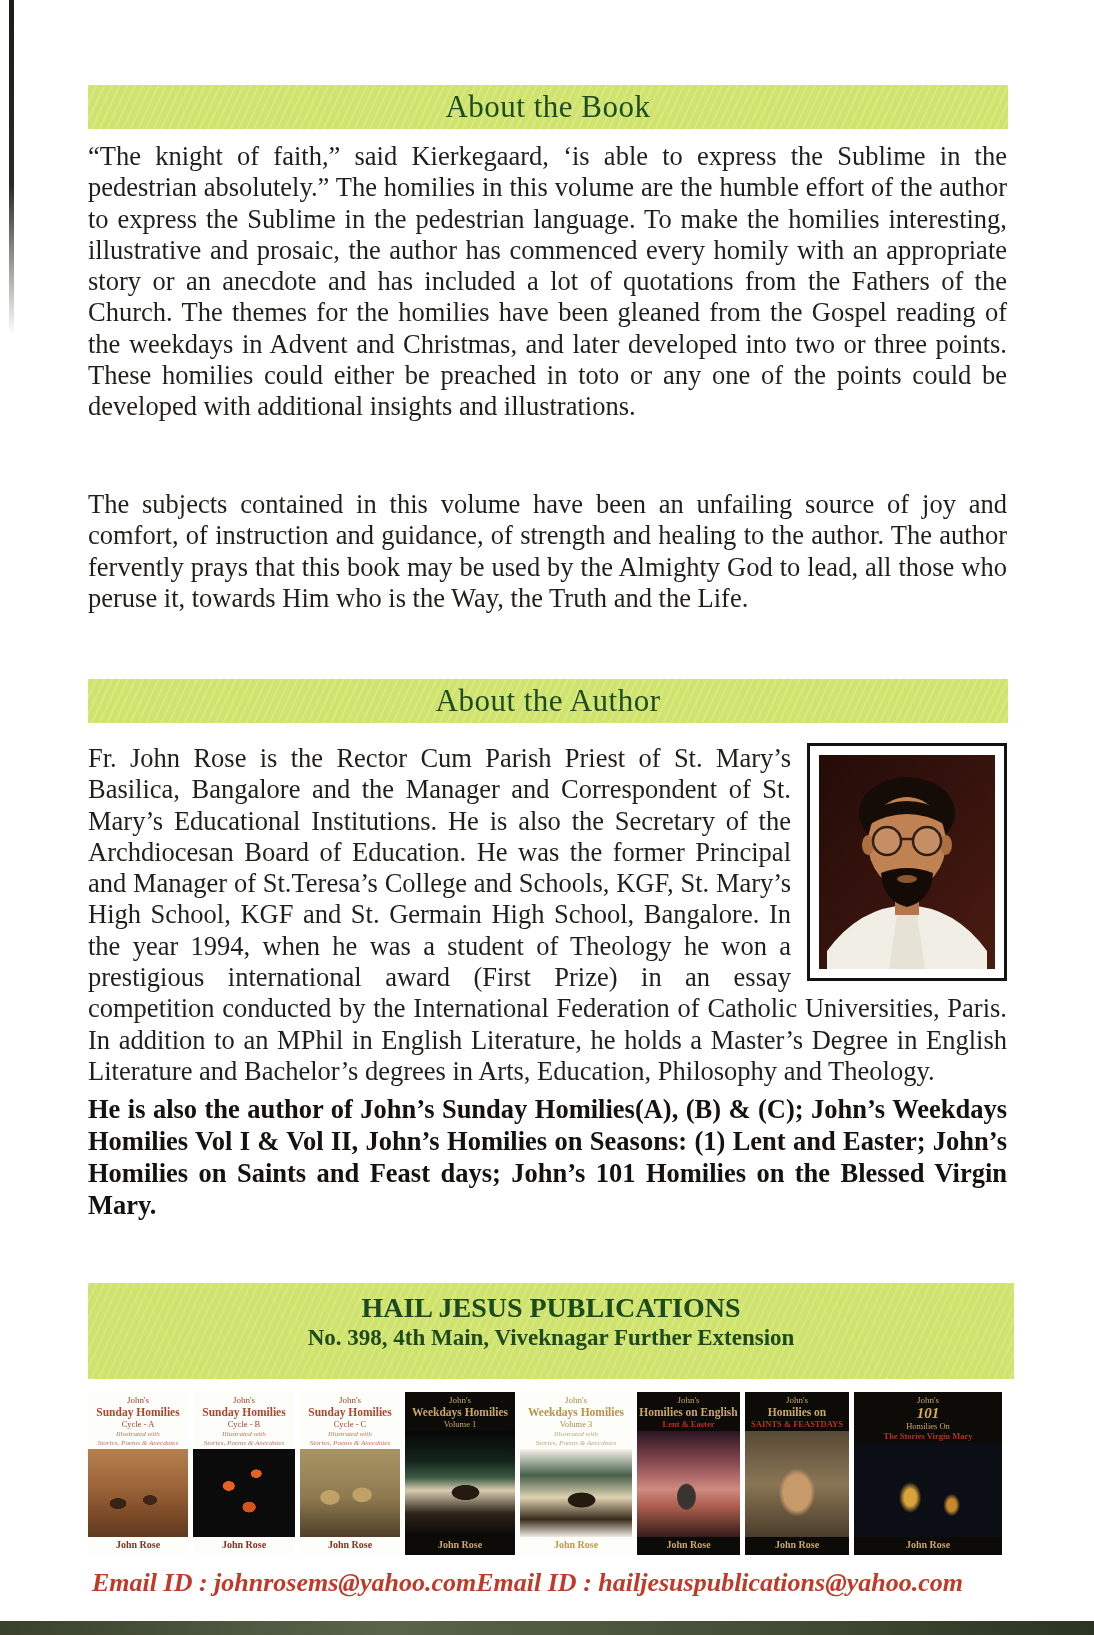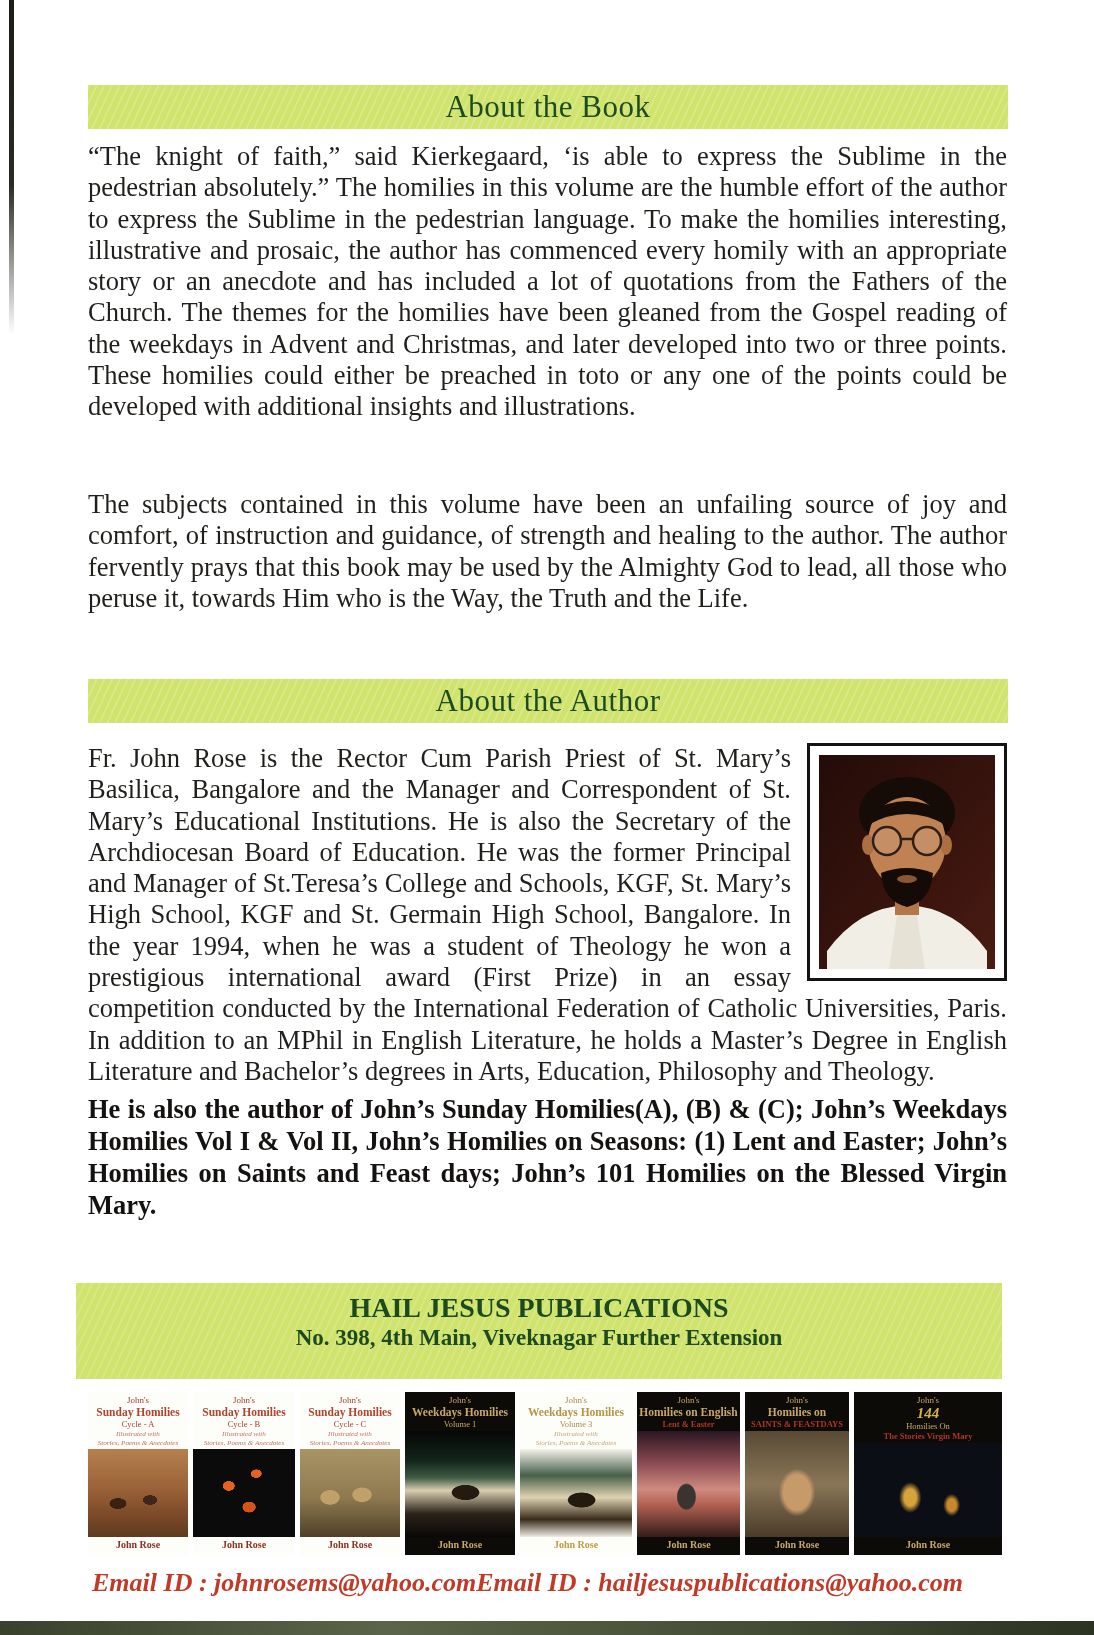--- a/index.html
+++ b/index.html
@@ -42,21 +42,21 @@
 
   .photo-frame{
     float:right;width:176px;height:214px;
     border:3px solid #131311;background:#ffffff;padding:9px;
     margin:0 0 8px 16px;
   }
   .photo-frame svg{display:block;width:176px;height:214px;}
 
   
   .pub{
-    position:absolute;left:76px;top:1283px;width:926px;height:96px;
+    position:absolute;left:88px;top:1283px;width:926px;height:96px;
     background:
       repeating-linear-gradient(115deg,rgba(255,255,255,.15) 0 2px,rgba(0,0,0,0) 2px 7px),
       #cfe36d;
     text-align:center;
   }
   .pub .name{font-size:28px;font-weight:700;color:#1a4a1e;padding-top:9px;line-height:32px;}
   .pub .addr{font-size:23px;font-weight:700;color:#1d4a1e;line-height:27px;}
 
   
   .covers{
@@ -236,21 +236,21 @@
     <div class="cover dark c7">
       <div class="c-tag">John's</div>
       <div class="c-title">Homilies on</div>
       <div class="c-sub red">SAINTS &amp; FEASTDAYS</div>
       <div class="c-img img-jesus"></div>
       <div class="c-author">John Rose</div>
     </div>
 
     <div class="cover dark c8">
       <div class="c-tag">John's</div>
-      <div class="c-101">144</div>
+      <div class="c-101">101</div>
       <div class="c-sub">Homilies On</div>
       <div class="c-sub red">The Stories Virgin Mary</div>
       <div class="c-img img-mary"></div>
       <div class="c-author">John Rose</div>
     </div>
 
   </div>
 
   <div class="emails">
     <span>Email ID : johnrosems@yahoo.com</span>

